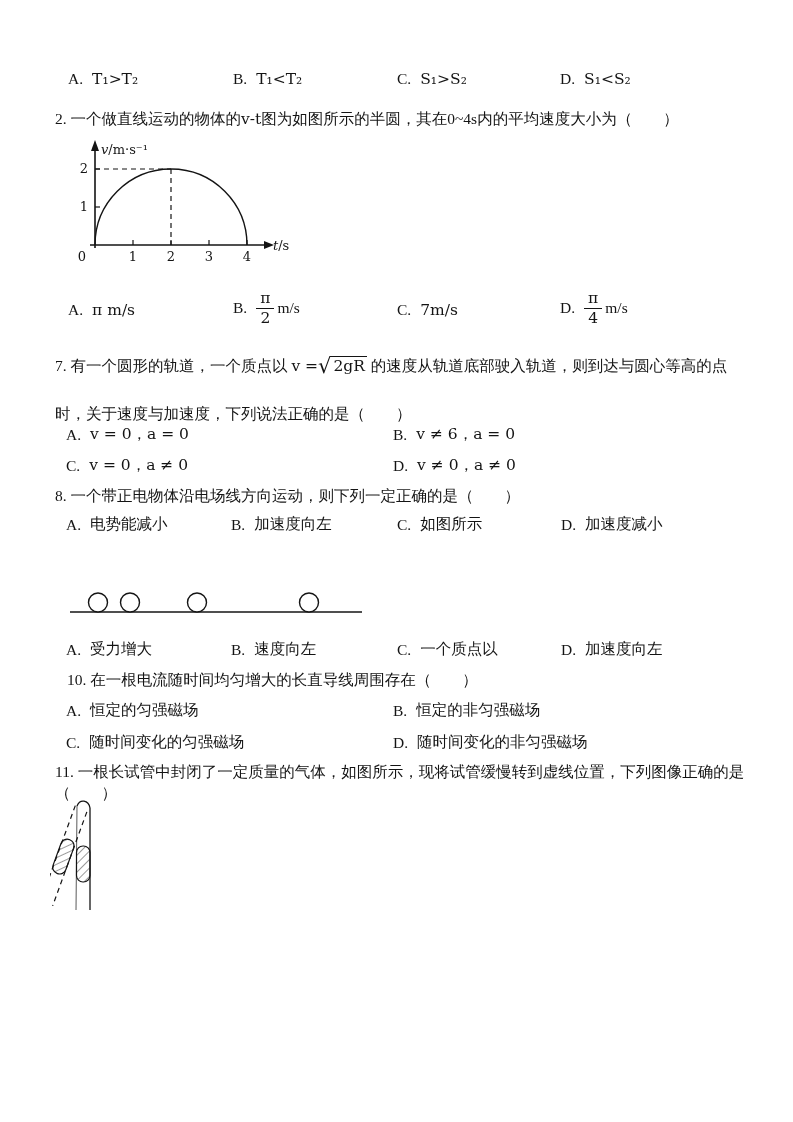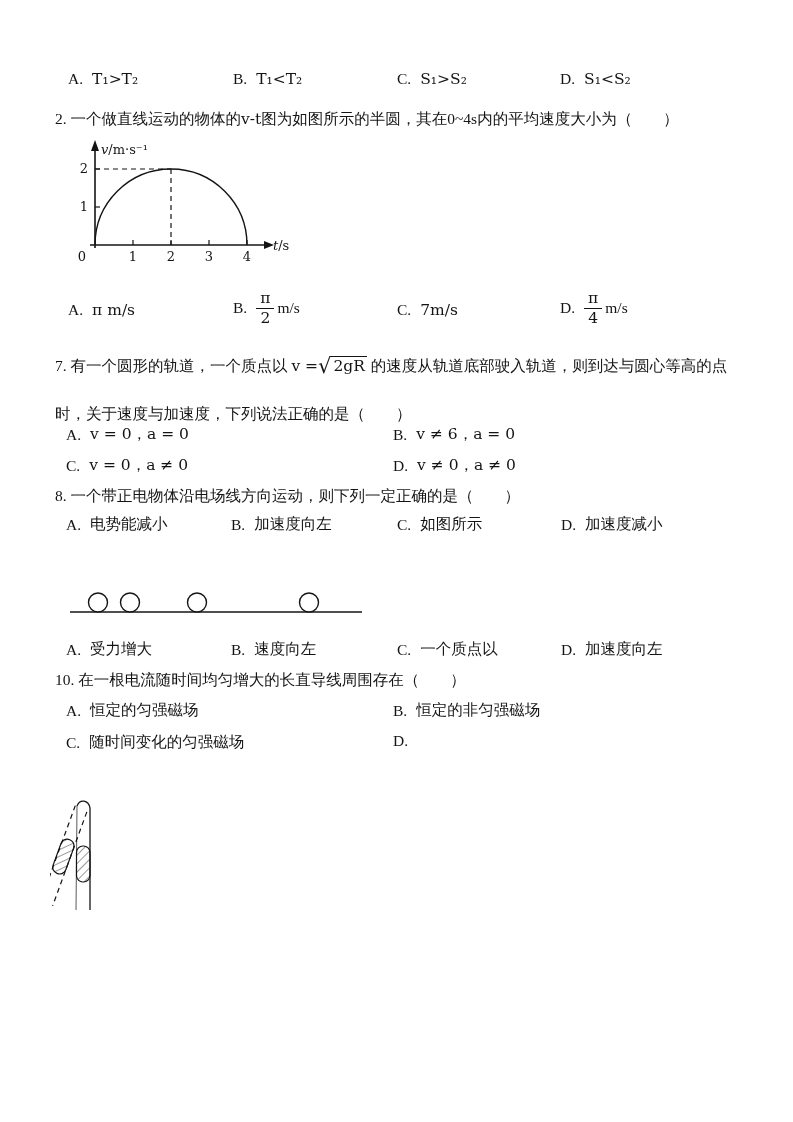--- a/index.html
+++ b/index.html
@@ -175,41 +175,43 @@
     <span class="abs opt" style="left:397px">
         <span class="opt-label">C.</span>
         <span>一个质点以</span>
       </span>
     <span class="abs opt" style="left:561px">
         <span class="opt-label">D.</span>
         <span>加速度向左</span>
       </span>
   </div>
 
-  <div class="abs stem" style="left:55px;top:669px">10. 在一根电流随时间均匀增大的长直导线周围存在（　　）</div>
+  <div class="abs stem" style="left:67px;top:669px">10. 在一根电流随时间均匀增大的长直导线周围存在（　　）</div>
   <div class="abs" style="left:0;top:700px;width:793px;height:24px">
     <span class="abs opt" style="left:66px">
         <span class="opt-label">A.</span>
         <span>恒定的匀强磁场</span>
       </span>
     <span class="abs opt" style="left:393px">
         <span class="opt-label">B.</span>
         <span>恒定的非匀强磁场</span>
       </span>
   </div>
   <div class="abs" style="left:0;top:732px;width:793px;height:24px">
     <span class="abs opt" style="left:66px">
         <span class="opt-label">C.</span>
         <span>随时间变化的匀强磁场</span>
       </span>
     <span class="abs opt" style="left:393px">
         <span class="opt-label">D.</span>
-      </span>
-  </div>
-
+        <span>随时间变化的非匀强磁场</span>
+      </span>
+  </div>
+
+  <div class="abs stem" style="left:55px;top:761px;width:700px;white-space:normal">11. 一根长试管中封闭了一定质量的气体，如图所示，现将试管缓慢转到虚线位置，下列图像正确的是（　　）</div>
 
   <svg class="abs" style="left:50px;top:788px" width="130" height="155" viewBox="0 0 130 155">
     <defs>
       <pattern id="hatch" width="6" height="6" patternUnits="userSpaceOnUse" patternTransform="rotate(45)">
         <line x1="0" y1="0" x2="0" y2="6" stroke="#3a3a3a" stroke-width="1"></line>
       </pattern>
     </defs>
 
     <g>
       <path d="M 27 18 A 7 9 0 0 1 40 20" fill="none" stroke="#141414" stroke-width="1.3"></path>

